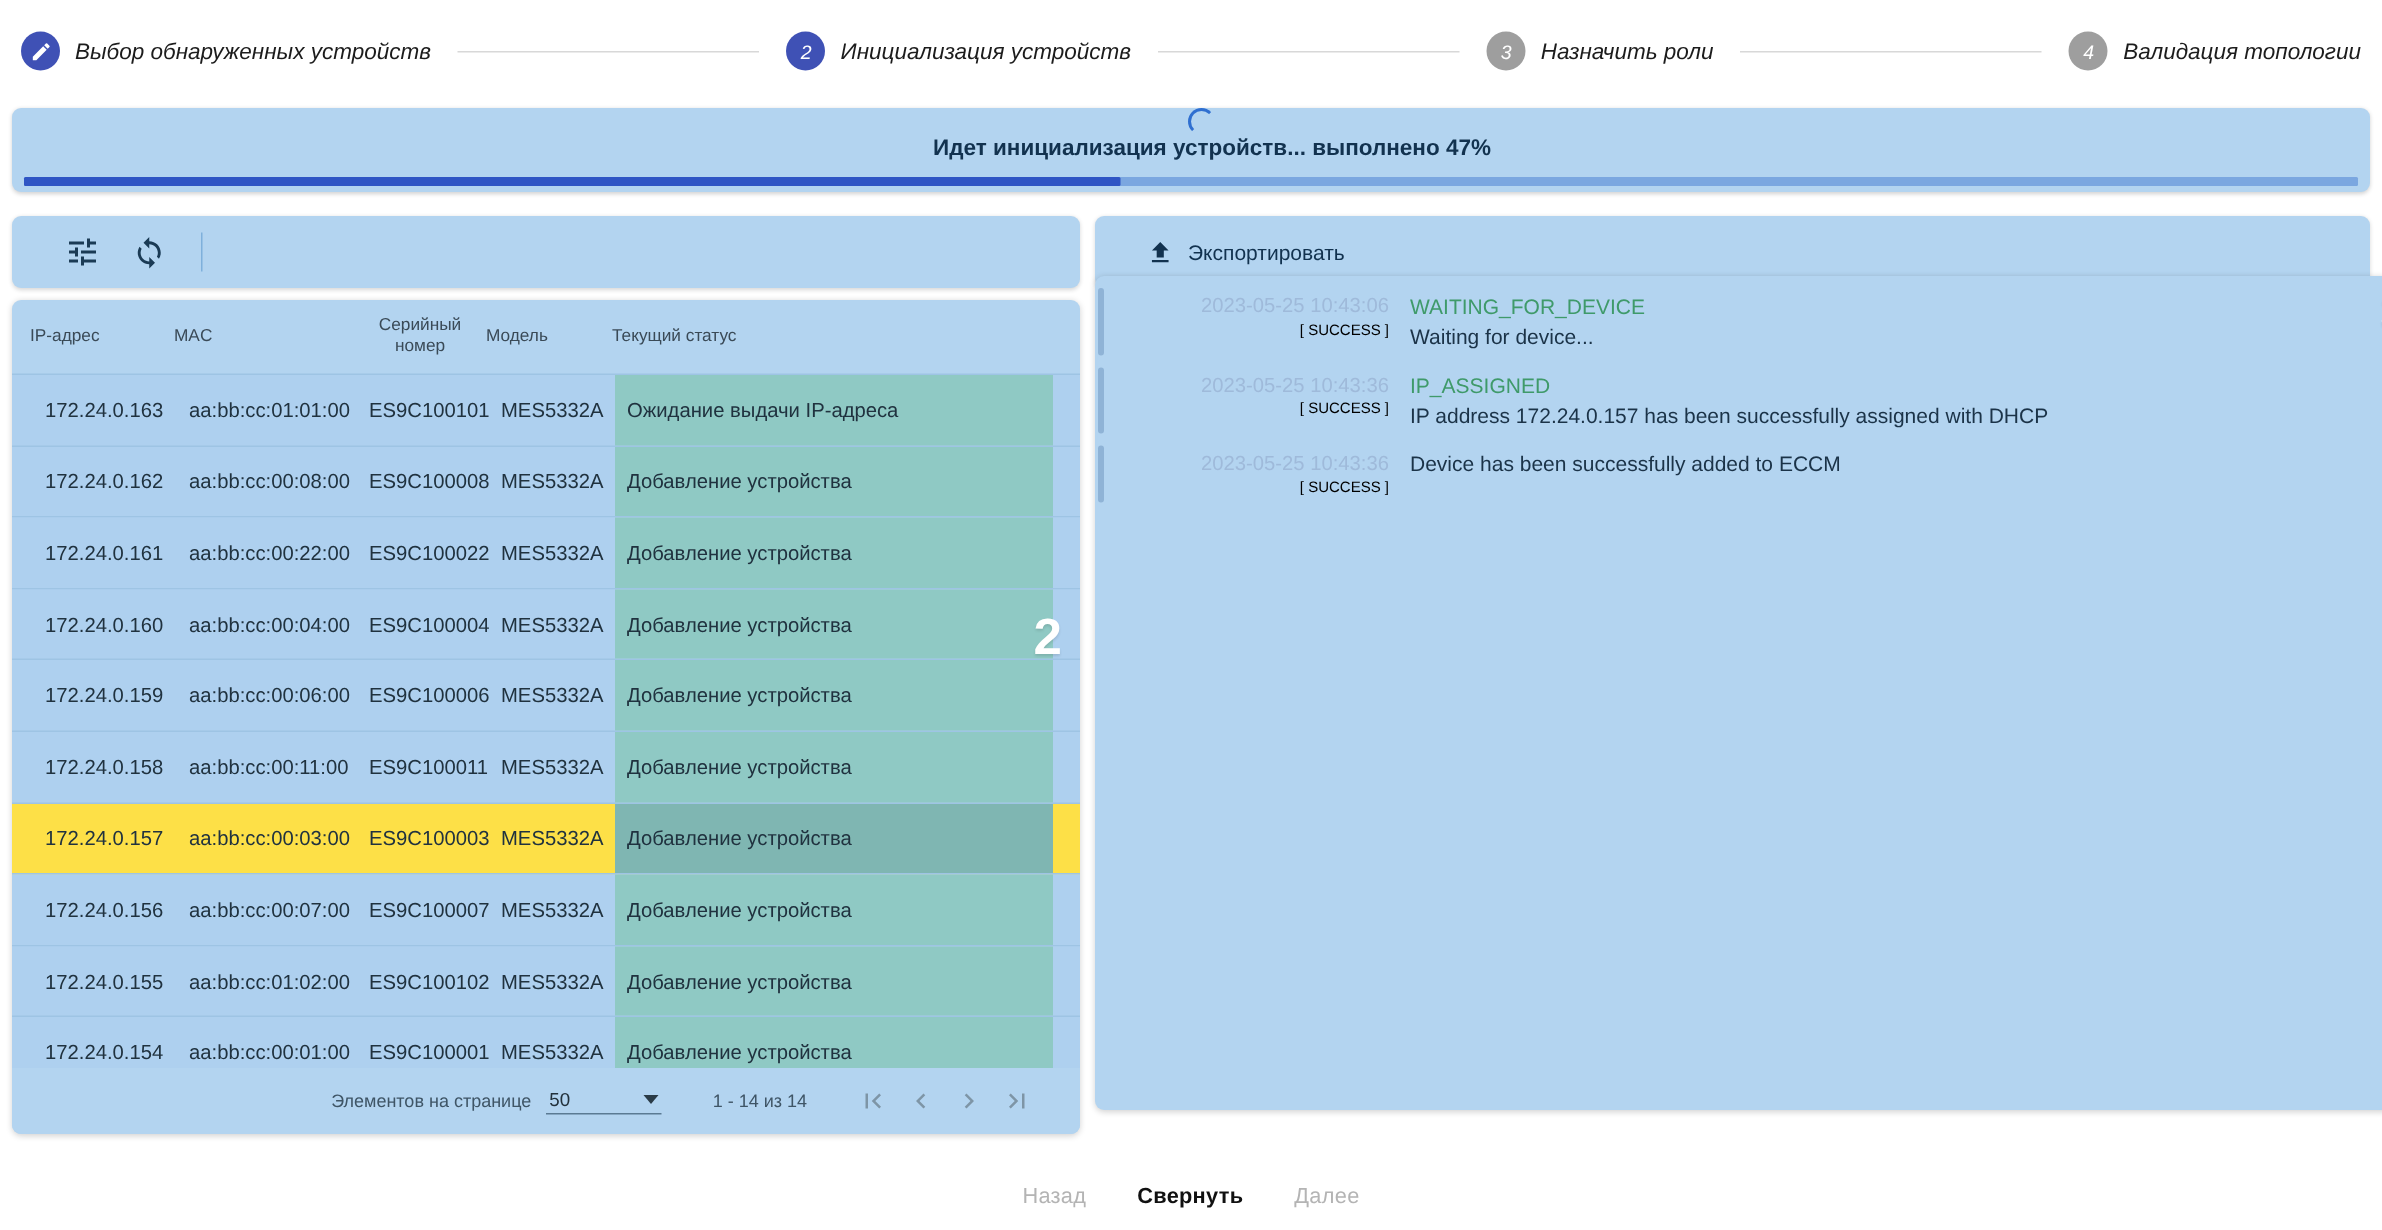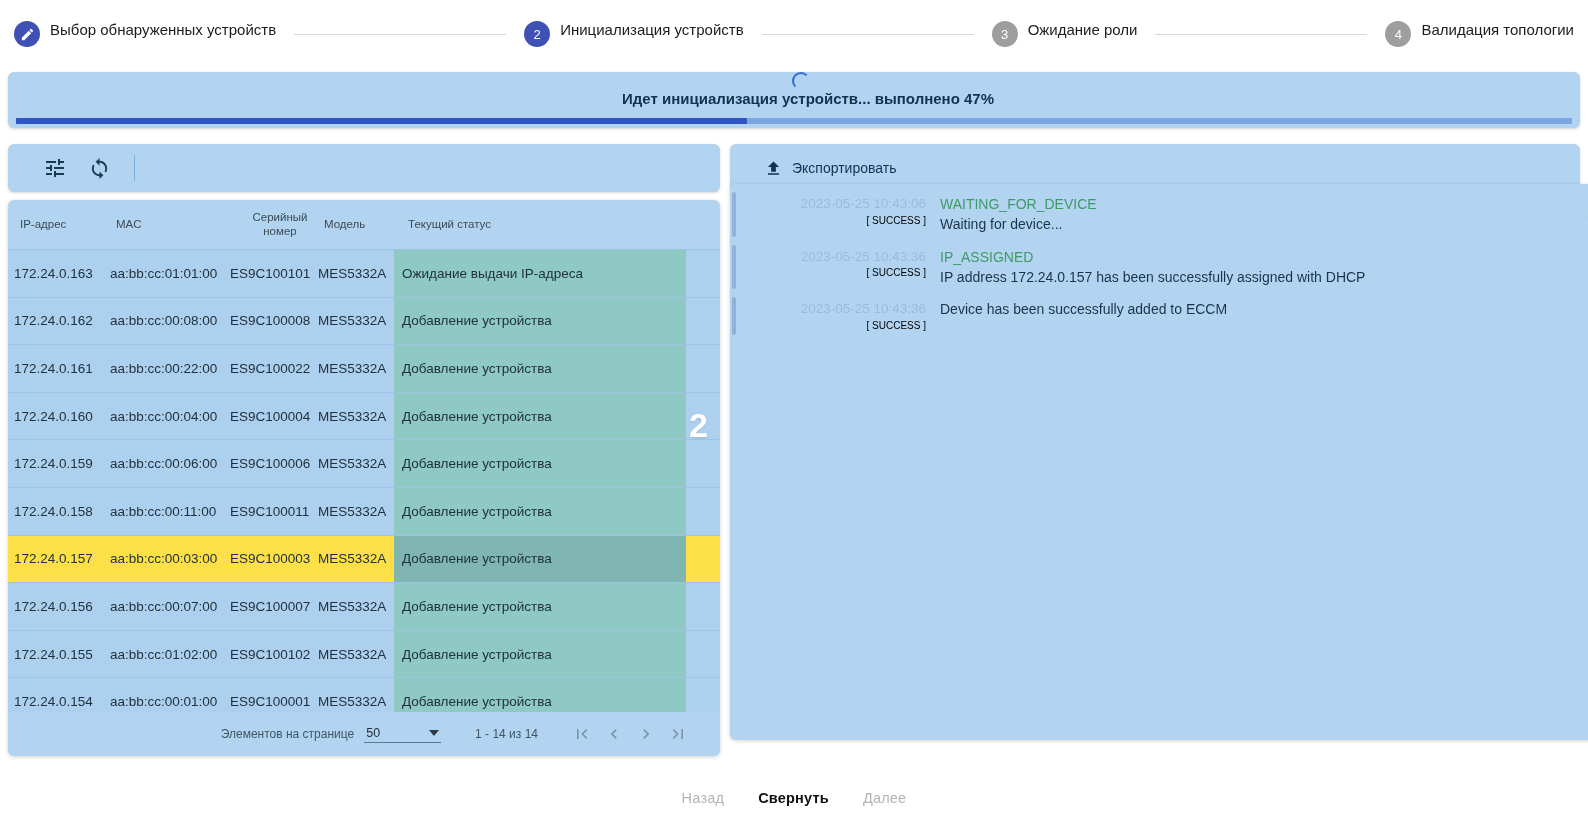--- a/index.html
+++ b/index.html
@@ -10,21 +10,21 @@
     overflow: hidden;
   }
   #app { position: relative; width: 1588px; height: 820px; background:#fff; }
 
   
   .stepper {
     position: absolute; top: 0; left: 0; width: 1588px; height: 68px;
     display: flex; align-items: center; padding: 0 14px;
     background: #fff;
   }
-  .step { display: flex; flex: 0 0 auto; }
+  .step { display: flex; align-items: center; flex: 0 0 auto; font-style: italic; }
   .step-circle {
     width: 26px; height: 26px; border-radius: 50%;
     display: flex; align-items: center; justify-content: center;
     color: #fff; font-size: 13px; font-weight: 400; flex: 0 0 auto;
   }
   .step-circle.done { background: #3f51b5; }
   .step-circle.active { background: #3f51b5; }
   .step-circle.idle { background: #9e9e9e; }
   .step-label { margin-left: 10px; font-size: 15px; color: #1c1c1c; white-space: nowrap; }
   .step-line { flex: 1 1 auto; height: 1px; background: #d8d8d8; margin: 0 18px; min-width: 30px; }
@@ -87,21 +87,21 @@
   .c-ip    { width: 96px; }
   .c-mac   { width: 120px; }
   .c-sn    { width: 88px; text-align: center; }
   .c-model { width: 76px; }
   .c-stat  { width: 292px; }
   .tbl-header .c-stat { padding-left: 8px; }
 
   .tbl-body { height: 462px; overflow: hidden; position: relative; }
   .trow {
     display: flex; align-items: center; height: 47.6px;
-    padding-left: 6px; border-bottom: 1px solid #9ec4e4;
+    padding-left: 22px; border-bottom: 1px solid #9ec4e4;
     background: #aed0ef; cursor: pointer;
   }
   .trow.sel { background: #fde047; }
   .trow .cell { font-size: 13.5px; color: #20323f; white-space: nowrap; }
   .trow .c-sn { text-align: left; }
   .trow .c-stat {
     align-self: stretch; display: flex; align-items: center;
     background: #8fc9c4; margin-left: 0; padding-left: 8px;
     width: 292px;
   }
@@ -175,21 +175,21 @@
     <div class="step-line"></div>
 
     <div class="step">
       <div class="step-circle active">2</div>
       <div class="step-label">Инициализация устройств</div>
     </div>
     <div class="step-line"></div>
 
     <div class="step">
       <div class="step-circle idle">3</div>
-      <div class="step-label">Ожидание роли</div>
+      <div class="step-label">Назначить роли</div>
     </div>
     <div class="step-line"></div>
 
     <div class="step">
       <div class="step-circle idle">4</div>
       <div class="step-label">Валидация топологии</div>
     </div>
   </div>
 
   <div class="progress-card">

